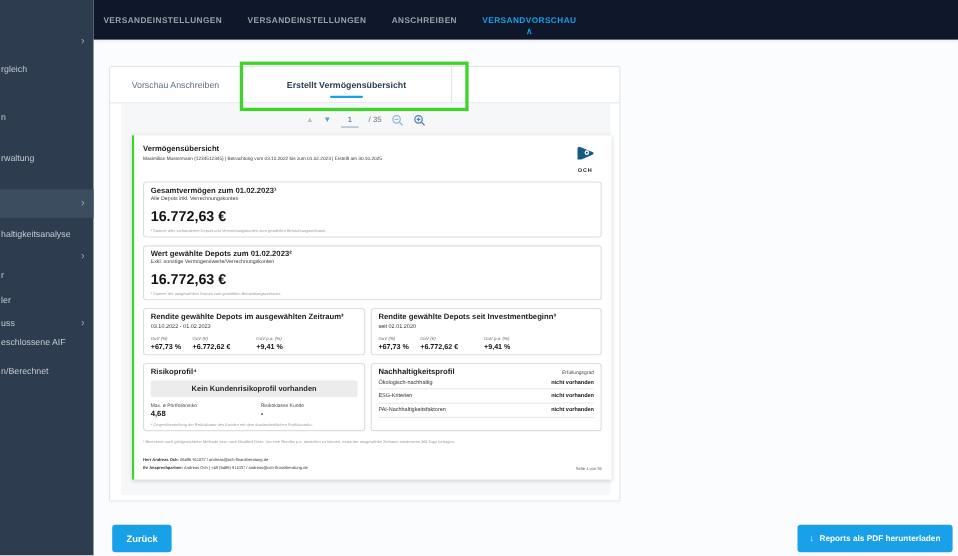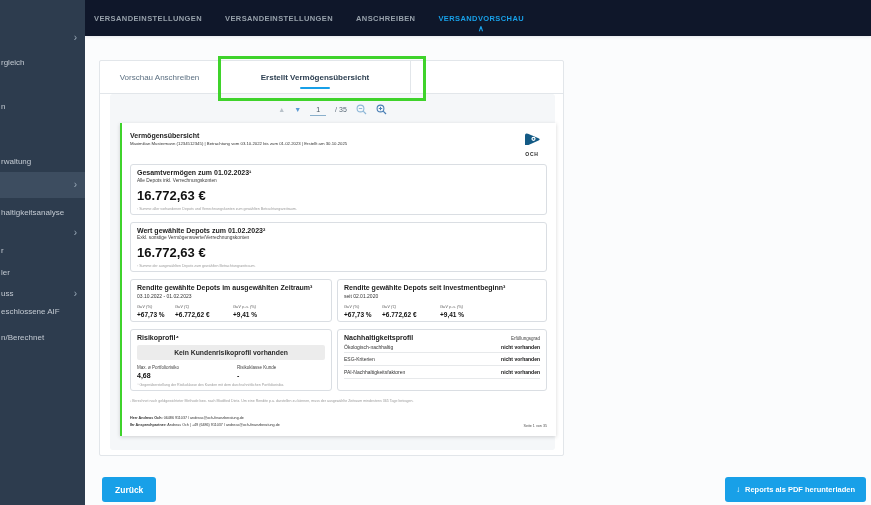--- a/index.html
+++ b/index.html
@@ -100,21 +100,21 @@
 </style>
 </head>
 <body>
 
 <div class="sidebar">
   <div class="sb-item" style="top:26px">
       <span class="sb-chev">›</span>
     </div>
   <div class="sb-item" style="top:51px"><span class="sb-label">rgleich</span></div>
   <div class="sb-item" style="top:95px"><span class="sb-label">n</span></div>
-  <div class="sb-item" style="top:150px"><span class="sb-label">rwaltung</span></div>
+  <div class="sb-item" style="top:132px"><span class="sb-label">rwaltung</span></div>
   <div class="sb-item active" style="top:172px">
       <span class="sb-chev">›</span>
     </div>
   <div class="sb-item" style="top:201px"><span class="sb-label">haltigkeitsanalyse</span></div>
   <div class="sb-item" style="top:221px">
       <span class="sb-chev">›</span>
     </div>
   <div class="sb-item" style="top:239px"><span class="sb-label">r</span></div>
   <div class="sb-item" style="top:261px"><span class="sb-label">ler</span></div>
   <div class="sb-item" style="top:282px"><span class="sb-label">uss</span><span class="sb-chev">›</span></div>

